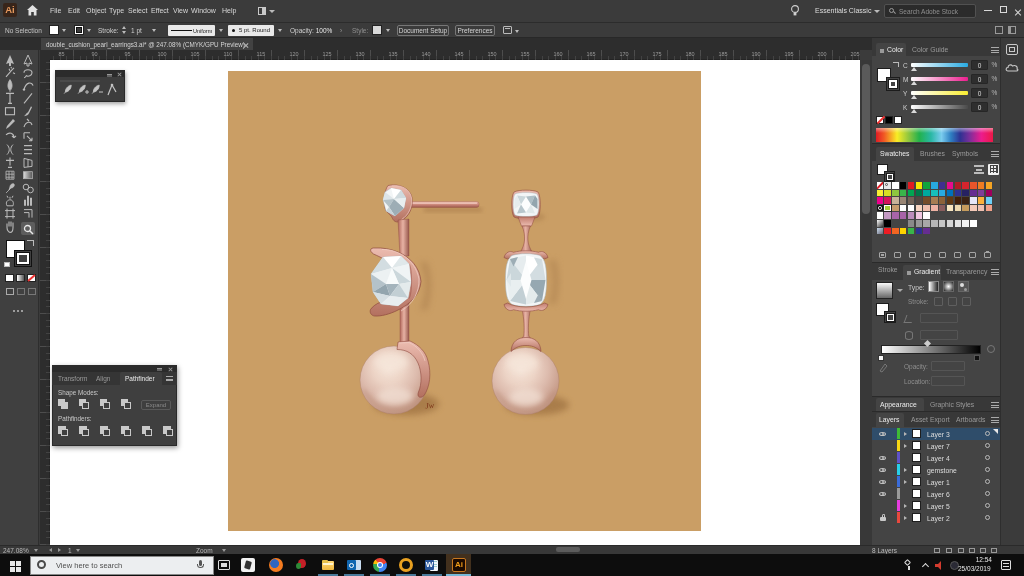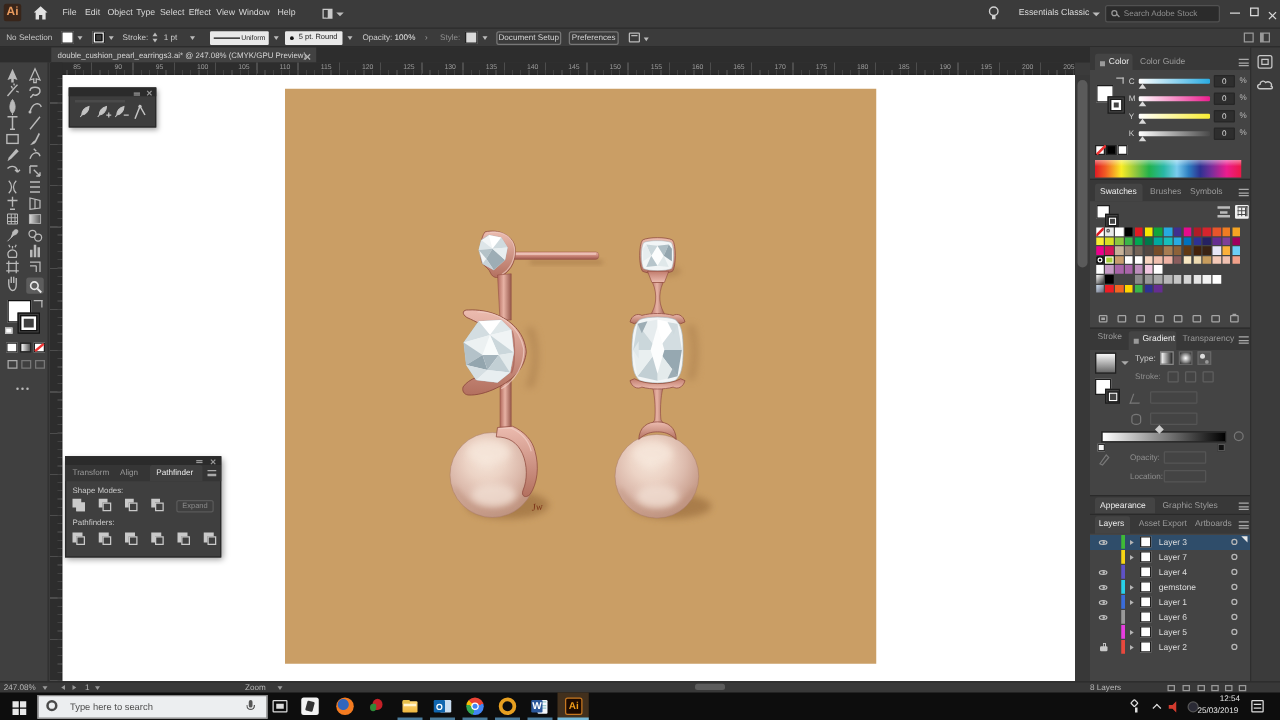--- a/index.html
+++ b/index.html
@@ -704,21 +704,21 @@
 <div class="ab" style="left:969px;top:547.5px;width:6px;height:5px;border:1px solid #999"></div>
 <div class="ab" style="left:980px;top:547.5px;width:6px;height:5px;border:1px solid #999"></div>
 <div class="ab" style="left:991px;top:547.5px;width:6px;height:5px;border:1px solid #999"></div>
 <div class="ab" style="left:0;top:553.5px;width:1024px;height:22.5px;background:#0d0d0d"></div>
 <div class="ab" style="left:10px;top:561px;width:5px;height:5px;background:#e8e8e8"></div>
 <div class="ab" style="left:16px;top:561px;width:5px;height:5px;background:#e8e8e8"></div>
 <div class="ab" style="left:10px;top:567px;width:5px;height:5px;background:#e8e8e8"></div>
 <div class="ab" style="left:16px;top:567px;width:5px;height:5px;background:#e8e8e8"></div>
 <div class="ab" style="left:30px;top:556px;width:184px;height:19px;background:#eceef0;border:1px solid #888"></div>
 <div class="ab" style="left:37px;top:560px;width:9px;height:9px;border:2px solid #4a4a4a;border-radius:50%"></div>
-<div class="ab" style="left:56px;top:561px;font-size:7.5px;color:#4f4f4f;position:absolute">Type here to search</div>
+<div class="ab" style="left:56px;top:561px;font-size:7.5px;color:#4f4f4f;position:absolute">View here to search</div>
 <div class="ab" style="left:199px;top:560px;width:3px;height:6px;background:#555;border-radius:2px"></div>
 <div class="ab" style="left:197px;top:564px;width:7px;height:4px;border:1px solid #555;border-top:none;border-radius:0 0 4px 4px"></div>
 <div class="ab" style="left:218px;top:560px;width:12px;height:10px;border:1px solid #ddd;border-radius:1px"></div>
 <div class="ab" style="left:221px;top:563px;width:6px;height:4px;background:#ddd"></div>
 <div class="ab" style="left:241px;top:558px;width:14px;height:14px">
       <div style="position:absolute;inset:0;background:#f2f2f2;border-radius:2px"></div>
       <div style="position:absolute;left:4px;top:3px;width:6px;height:8px;background:#333;border-radius:1px;transform:rotate(15deg)"></div>
     </div>
 <div class="ab" style="left:269px;top:558px;width:14px;height:14px">
       <div style="position:absolute;inset:0;border-radius:50%;background:radial-gradient(circle at 40% 40%,#3066bf 0 34%,#f47b20 40% 70%,#e85d1a 100%)"></div>

